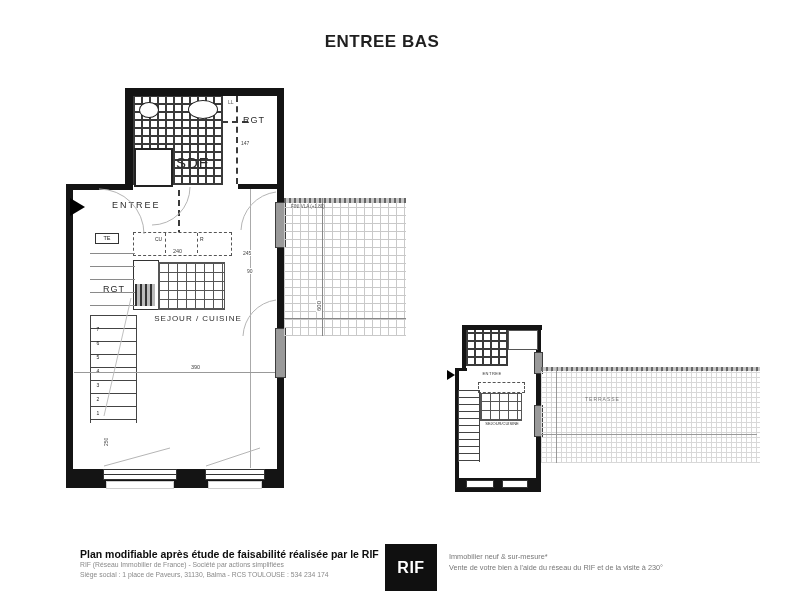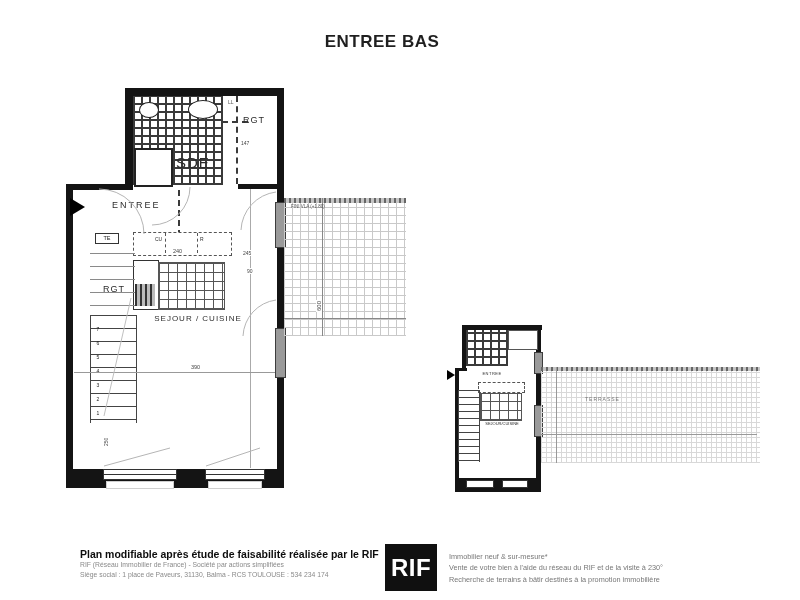--- a/index.html
+++ b/index.html
@@ -43,21 +43,21 @@
          border-bottom:9px solid transparent;border-left:15px solid #000;}
   .arrow-sm{position:absolute;width:0;height:0;border-top:5px solid transparent;
          border-bottom:5px solid transparent;border-left:8px solid #000;}
   .stepnum{position:absolute;width:10px;text-align:center;font-size:5px;color:#222;}
   
   .foot-left{position:absolute;left:80px;top:548px;width:300px;}
   .foot-bold{font-size:10.5px;font-weight:bold;color:#0d0d0d;}
   .foot-gray{font-size:6.8px;color:#8a8a8a;line-height:1.45;}
   .logo{position:absolute;left:385px;top:544px;width:52px;height:47px;background:#101010;
         display:flex;align-items:center;justify-content:center;}
-  .logo span{color:#fff;font-weight:bold;font-size:24px;letter-spacing:.5px;}
+  .logo span{color:#fff;font-weight:bold;font-size:16px;letter-spacing:.5px;}
   .foot-right{position:absolute;left:449px;top:551px;width:310px;font-size:7.3px;
         color:#777;line-height:1.55;}
   svg.overlay{position:absolute;left:0;top:0;pointer-events:none;}
 </style>
 </head>
 <body>
 
 <div class="title">ENTREE BAS</div>
 
 <div class="wall" style="left:125px;top:88px;width:159px;height:8px;"></div>
@@ -173,14 +173,13 @@
   <div class="foot-gray">Siège social : 1 place de Paveurs, 31130, Balma - RCS TOULOUSE : 534 234 174</div>
 </div>
 
 <div class="logo">
   <span>RIF</span>
 </div>
 
 <div class="foot-right">
   <div>Immobilier neuf &amp; sur-mesure*</div>
   <div>Vente de votre bien à l'aide du réseau du RIF et de la visite à 230°</div>
-  <div>Recherche de terrains à bâtir destinés à la promotion immobilière</div>
 </div>
 
 </body></html>

